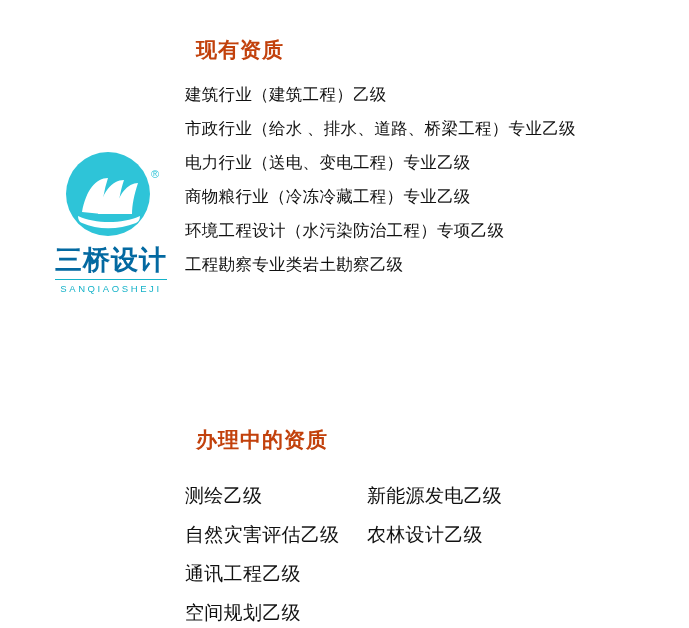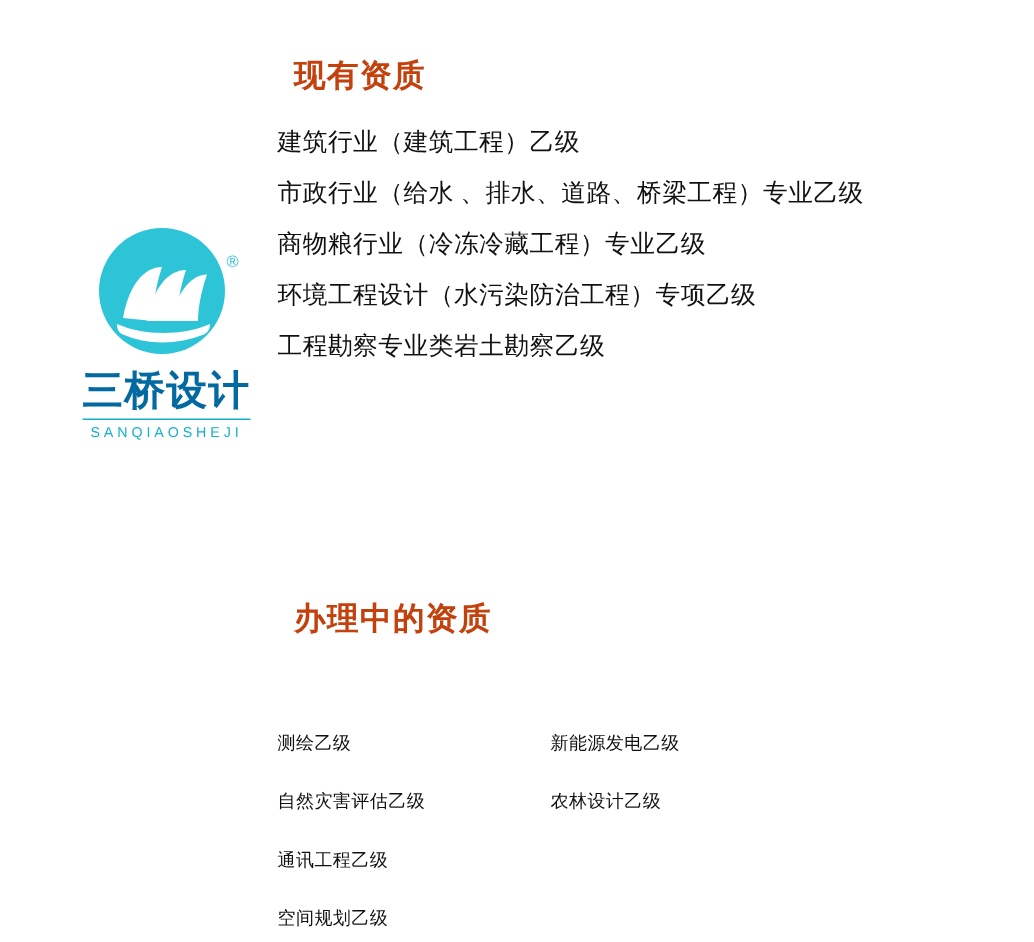--- a/index.html
+++ b/index.html
@@ -66,21 +66,21 @@
   .heading {
     position: absolute;
     font-family: "Liberation Sans", sans-serif;
     font-weight: bold;
     font-size: 21px;
     color: #c2410c;
     letter-spacing: 1px;
     white-space: nowrap;
   }
   #heading-existing { left: 196px; top: 36px; }
-  #heading-pending  { left: 196px; top: 398px; }
+  #heading-pending  { left: 196px; top: 426px; }
 
   
   .existing-list {
     position: absolute;
     left: 185px;
     top: 78px;
     width: 495px;
   }
   .existing-item {
     font-size: 16.5px;
@@ -99,21 +99,21 @@
     left: 185px;
     top: 458px;
     width: 420px;
   }
   .pending-row {
     display: flex;
     height: 39px;
     align-items: center;
   }
   .pending-cell {
-    font-size: 12px;
+    font-size: 19px;
     white-space: nowrap;
     letter-spacing: 0.3px;
     margin-top: 36px;
   }
   .pending-cell.col-left { width: 182px; }
   .pending-cell.col-right { width: 220px; }
 </style>
 </head>
 <body>
 
@@ -133,20 +133,21 @@
     <div class="logo-name">三桥设计</div>
     <div class="logo-rule"></div>
     <div class="logo-sub">SANQIAOSHEJI</div>
   </div>
 
   <div class="heading" id="heading-existing">现有资质</div>
 
   <div class="existing-list">
     <div class="existing-item">建筑行业（建筑工程）乙级</div>
     <div class="existing-item">市政行业（给水 、排水、道路、桥梁工程）专业乙级</div>
+    <div class="existing-item">电力行业（送电、变电工程）专业乙级</div>
     <div class="existing-item">商物粮行业（冷冻冷藏工程）专业乙级</div>
     <div class="existing-item">环境工程设计（水污染防治工程）专项乙级</div>
     <div class="existing-item">工程勘察专业类岩土勘察乙级</div>
   </div>
 
   <div class="heading" id="heading-pending">办理中的资质</div>
 
   <div class="pending-grid">
     <div class="pending-row">
       <div class="pending-cell col-left">测绘乙级</div>

